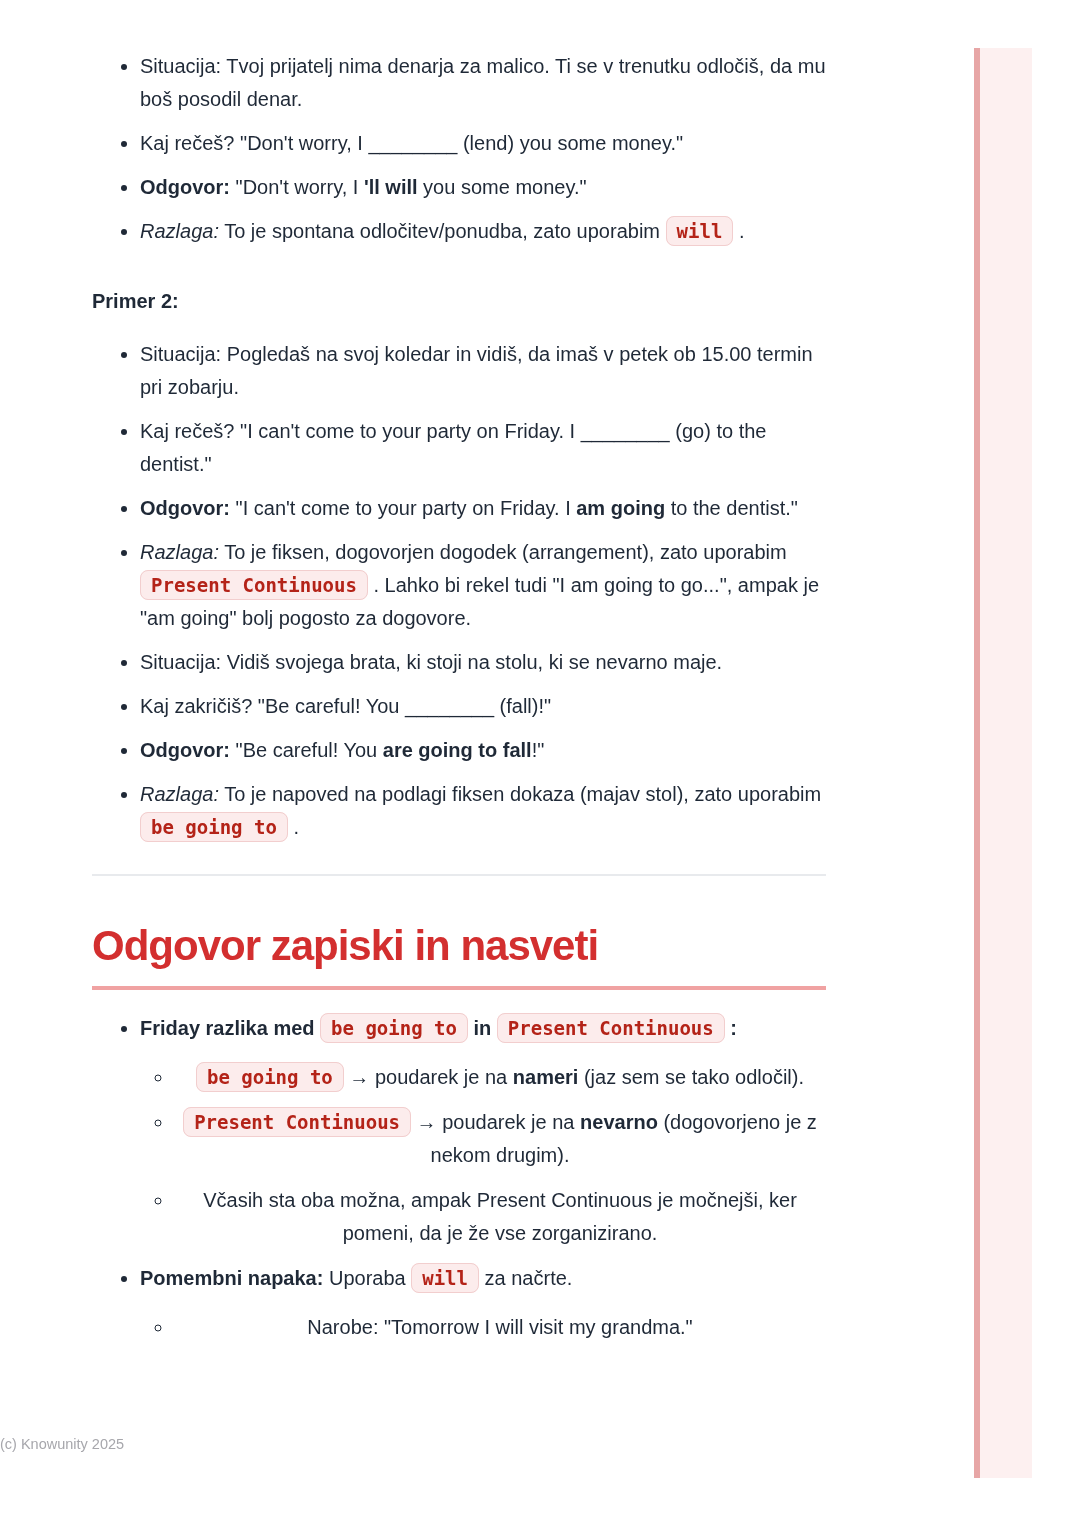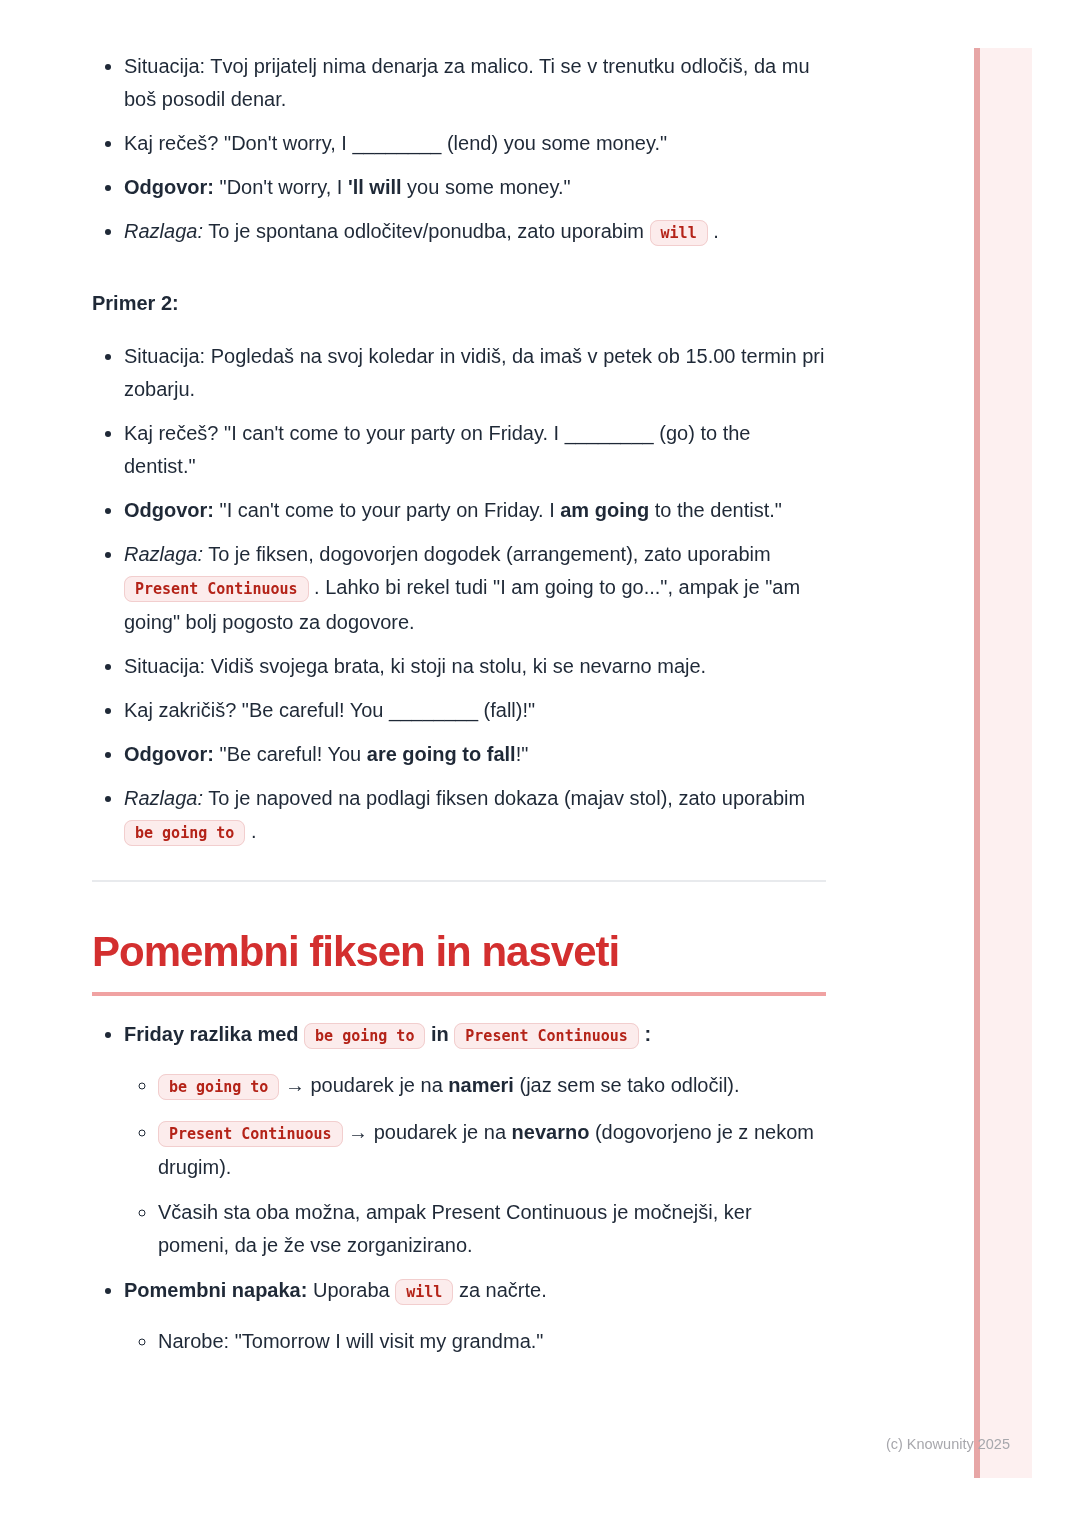--- a/index.html
+++ b/index.html
@@ -21,29 +21,29 @@
   .band-line {
     position: absolute; left: 974px; top: 48px;
     width: 6px; height: 1430px;
     background: #e7a6a6;
   }
   .content {
     position: absolute; left: 92px; top: 50px;
     width: 734px;
   }
   ul.disc { list-style: disc; margin: 0; padding-left: 32px; }
-  ul.disc > li { margin-bottom: 11px; line-height: 33px; }
-  ul.circle { list-style: circle; margin: 16px 0 0 0; padding-left: 34px; }
+  ul.disc > li { margin-bottom: 11px; line-height: 33px; margin-left: 16px; }
+  ul.circle { list-style: circle; margin: 16px 0 0 0; padding-left: 34px; text-align: center; }
   ul.circle > li { margin-bottom: 12px; line-height: 33px; }
   .seg-bold { font-weight: bold; }
   .seg-italic { font-style: italic; }
   .seg-code {
     font-family: "DejaVu Sans Mono", monospace;
     font-weight: bold;
-    font-size: 15px;
+    font-size: 19px;
     color: #b42318;
     background: #fcecec;
     border: 1px solid #f2cece;
     border-radius: 8px;
     padding: 3px 10px;
     white-space: nowrap;
   }
   h3.primer {
     font-size: 20px; font-weight: bold;
     color: #1f2937;
@@ -59,21 +59,20 @@
     font-size: 42px;
     font-weight: bold;
     letter-spacing: -1px;
     margin: 46px 0 22px 0;
     padding-bottom: 16px;
     border-bottom: 4px solid #f0a2a2;
   }
   .footer {
     position: absolute; left: 0; top: 1436px;
     width: 1010px;
-    text-align: right;
     color: #a7a7ac;
     font-size: 14.5px;
   }
 </style>
 </head>
 <body>
 
 <div class="band-fill"></div>
 <div class="band-line"></div>
 
@@ -98,21 +97,21 @@
 
   <ul class="disc">
     <li><span class="seg-normal">Situacija: Vidiš svojega brata, ki stoji na stolu, ki se nevarno maje.</span></li>
     <li><span class="seg-normal">Kaj zakričiš? "Be careful! You ________ (fall)!"</span></li>
     <li><span class="seg-bold">Odgovor:</span><span class="seg-normal"> "Be careful! You </span><span class="seg-bold">are going to fall</span><span class="seg-normal">!"</span></li>
     <li><span class="seg-italic">Razlaga:</span><span class="seg-normal"> To je napoved na podlagi fiksen dokaza (majav stol), zato uporabim </span><span class="seg-code">be going to</span><span class="seg-normal"> .</span></li>
   </ul>
 
   <hr class="divider">
 
-  <h1 class="notes-title">Pomembni fiksen in nasveti</h1>
+  <h1 class="notes-title">Odgovor zapiski in nasveti</h1>
 
   <ul class="disc">
     <li>
       <span class="seg-bold">Friday razlika med </span><span class="seg-code">be going to</span><span class="seg-bold"> in </span><span class="seg-code">Present Continuous</span><span class="seg-bold"> :</span>
       <ul class="circle">
         <li><span class="seg-code">be going to</span><span class="seg-normal"> → poudarek je na </span><span class="seg-bold">nameri</span><span class="seg-normal"> (jaz sem se tako odločil).</span></li>
         <li><span class="seg-code">Present Continuous</span><span class="seg-normal"> → poudarek je na </span><span class="seg-bold">nevarno</span><span class="seg-normal"> (dogovorjeno je z nekom drugim).</span></li>
         <li><span class="seg-normal">Včasih sta oba možna, ampak Present Continuous je močnejši, ker pomeni, da je že vse zorganizirano.</span></li>
       </ul>
     </li>

